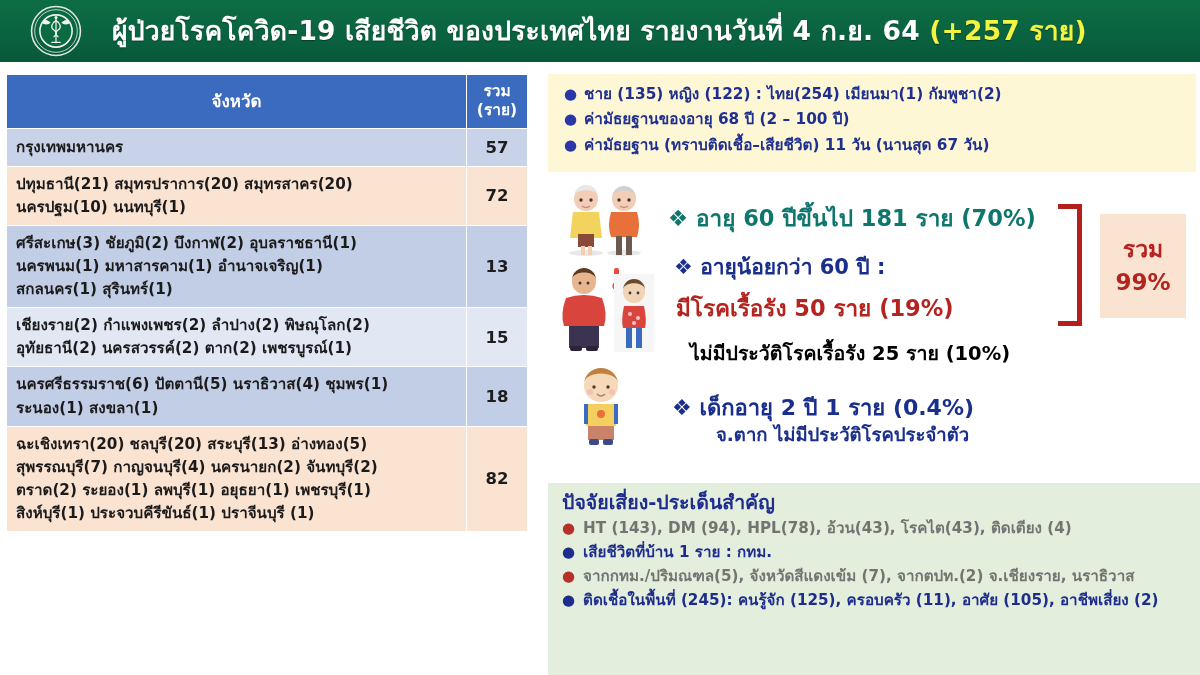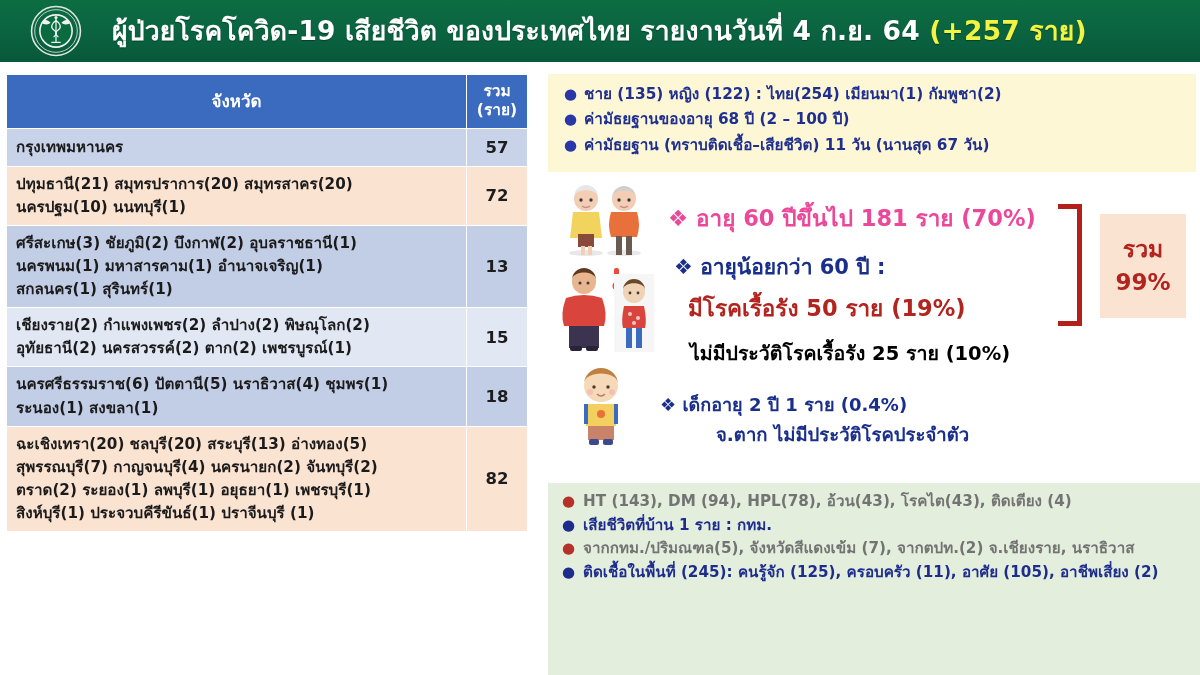--- a/index.html
+++ b/index.html
@@ -90,25 +90,25 @@
   
   .age-block{
     position:absolute;left:3px;top:108px;width:648px;height:370px;
   }
   .fig{position:absolute;}
   .elders{left:8px;top:0px;width:98px;height:78px;}
   .adults{left:6px;top:84px;width:104px;height:86px;}
   .child{left:18px;top:182px;width:70px;height:84px;}
 
   .age-line{position:absolute;font-weight:bold;white-space:nowrap;}
-  .age1{left:120px;top:18px;font-size:22.5px;color:#ec4899;}
+  .age1{left:120px;top:18px;font-size:22.5px;color:#0f766e;}
   .age2{left:126px;top:68px;font-size:21px;color:#1a2f8c;}
-  .age3{left:140px;top:108px;font-size:22.5px;color:#b3241f;}
+  .age3{left:128px;top:108px;font-size:22.5px;color:#b3241f;}
   .age4{left:142px;top:156px;font-size:19.5px;color:#000000;}
-  .age5{left:112px;top:208px;font-size:18px;color:#1a2f8c;}
+  .age5{left:124px;top:208px;font-size:22px;color:#1a2f8c;}
   .age6{left:168px;top:238px;font-size:18.5px;color:#1a2f8c;}
 
   .bracket{
     position:absolute;left:510px;top:22px;width:24px;height:122px;
     border:5px solid #b3201c;border-left:none;
     box-sizing:border-box;
   }
   .total-box{
     position:absolute;left:552px;top:32px;width:86px;height:104px;
     background:#fbe3d2;
@@ -328,20 +328,21 @@
       <div class="age-line age6">จ.ตาก  ไม่มีประวัติโรคประจำตัว</div>
 
       <div class="bracket"></div>
       <div class="total-box">
         <div>รวม</div>
         <div>99%</div>
       </div>
     </div>
 
     <div class="green-box">
+      <div class="green-title">ปัจจัยเสี่ยง-ประเด็นสำคัญ</div>
       <div id="risk-list">
           <div class="gbullet">
             <span class="gdot dot-red">●</span>
             <span class="red-txt">HT (143), DM (94), HPL(78), อ้วน(43), โรคไต(43), ติดเตียง (4)</span>
           </div>
           <div class="gbullet">
             <span class="gdot dot-blue">●</span>
             <span class="blue-txt">เสียชีวิตที่บ้าน 1 ราย : กทม.</span>
           </div>
           <div class="gbullet">

